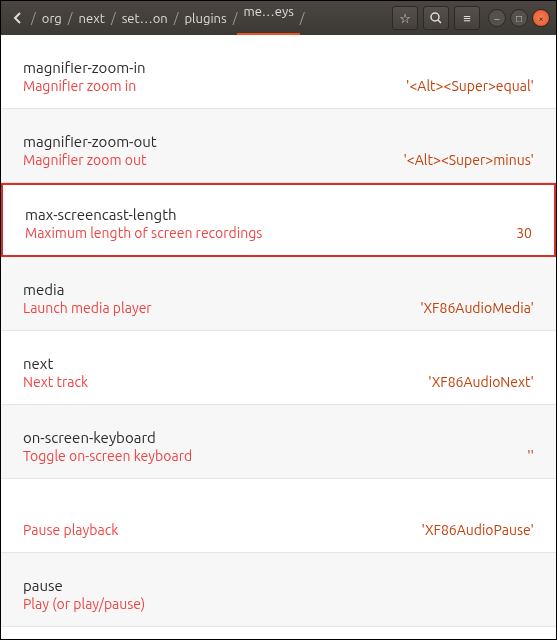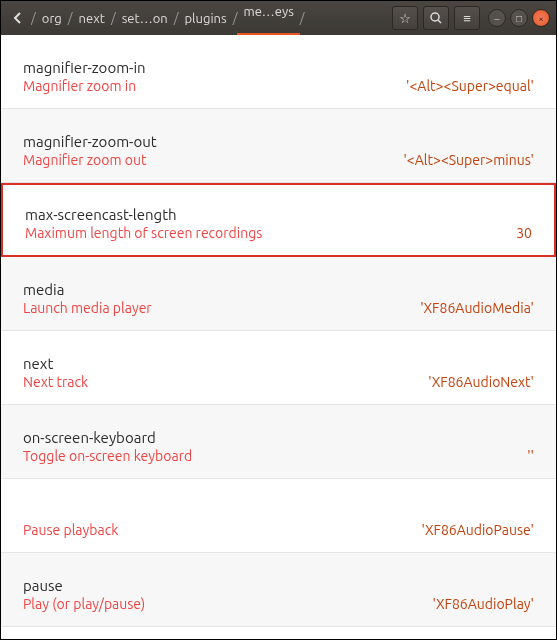--- a/index.html
+++ b/index.html
@@ -204,16 +204,15 @@
       <div class="row-left">
         <div class="row-desc">Pause playback</div>
       </div>
       <div class="row-value">'XF86AudioPause'</div>
     </div>
     <div class="row">
       <div class="row-left">
         <div class="row-name">pause</div>
         <div class="row-desc">Play (or play/pause)</div>
       </div>
-      <div class="row-value">'XF86AudioPlay'</div>
     </div>
     <div class="row"></div>
   </div>
 
 </body></html>

